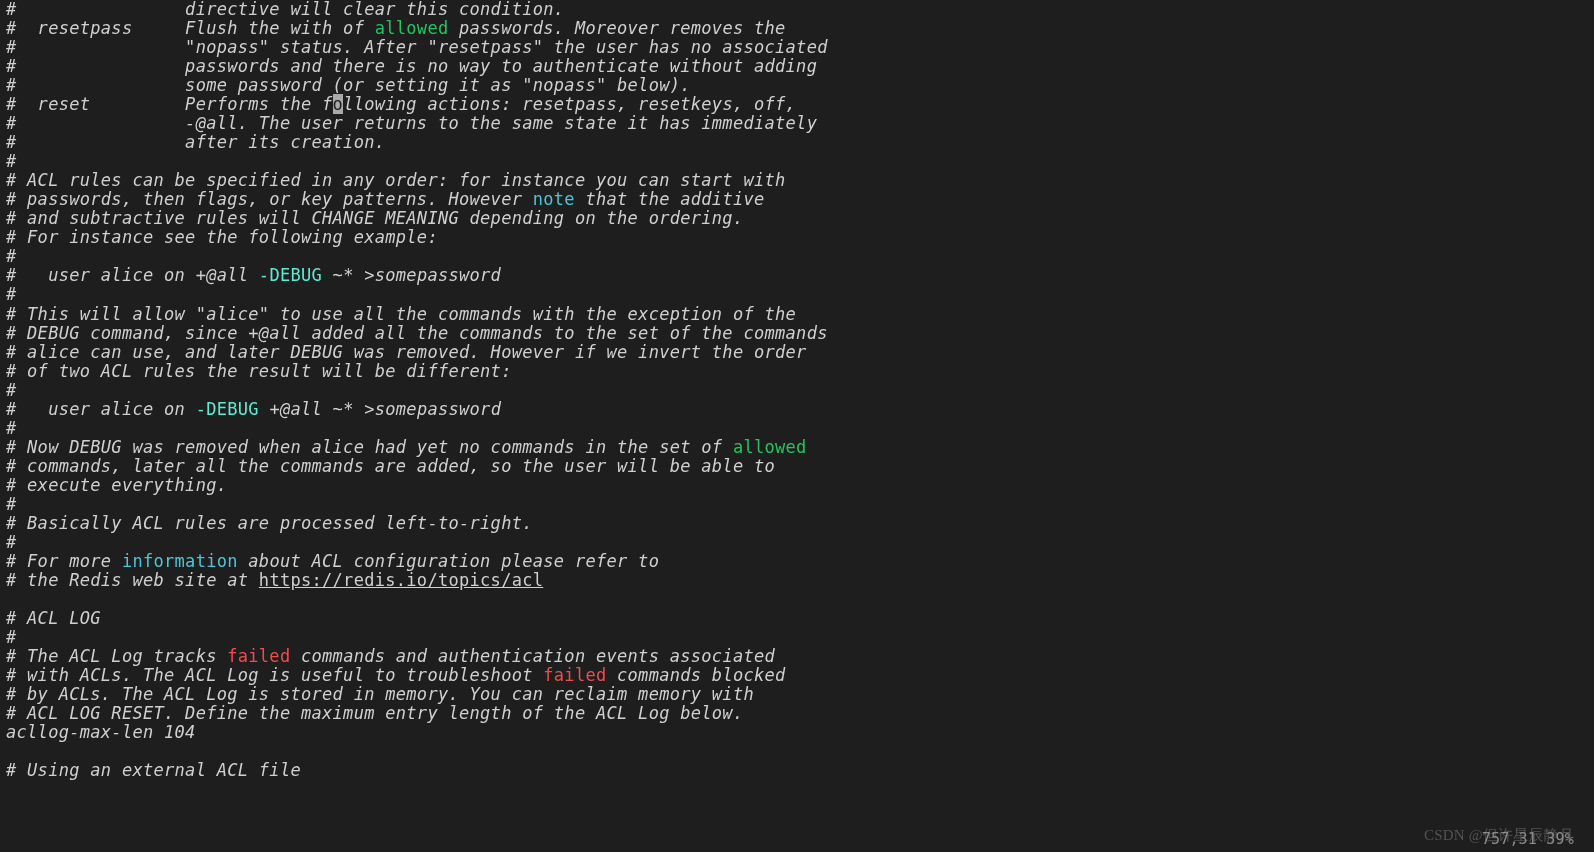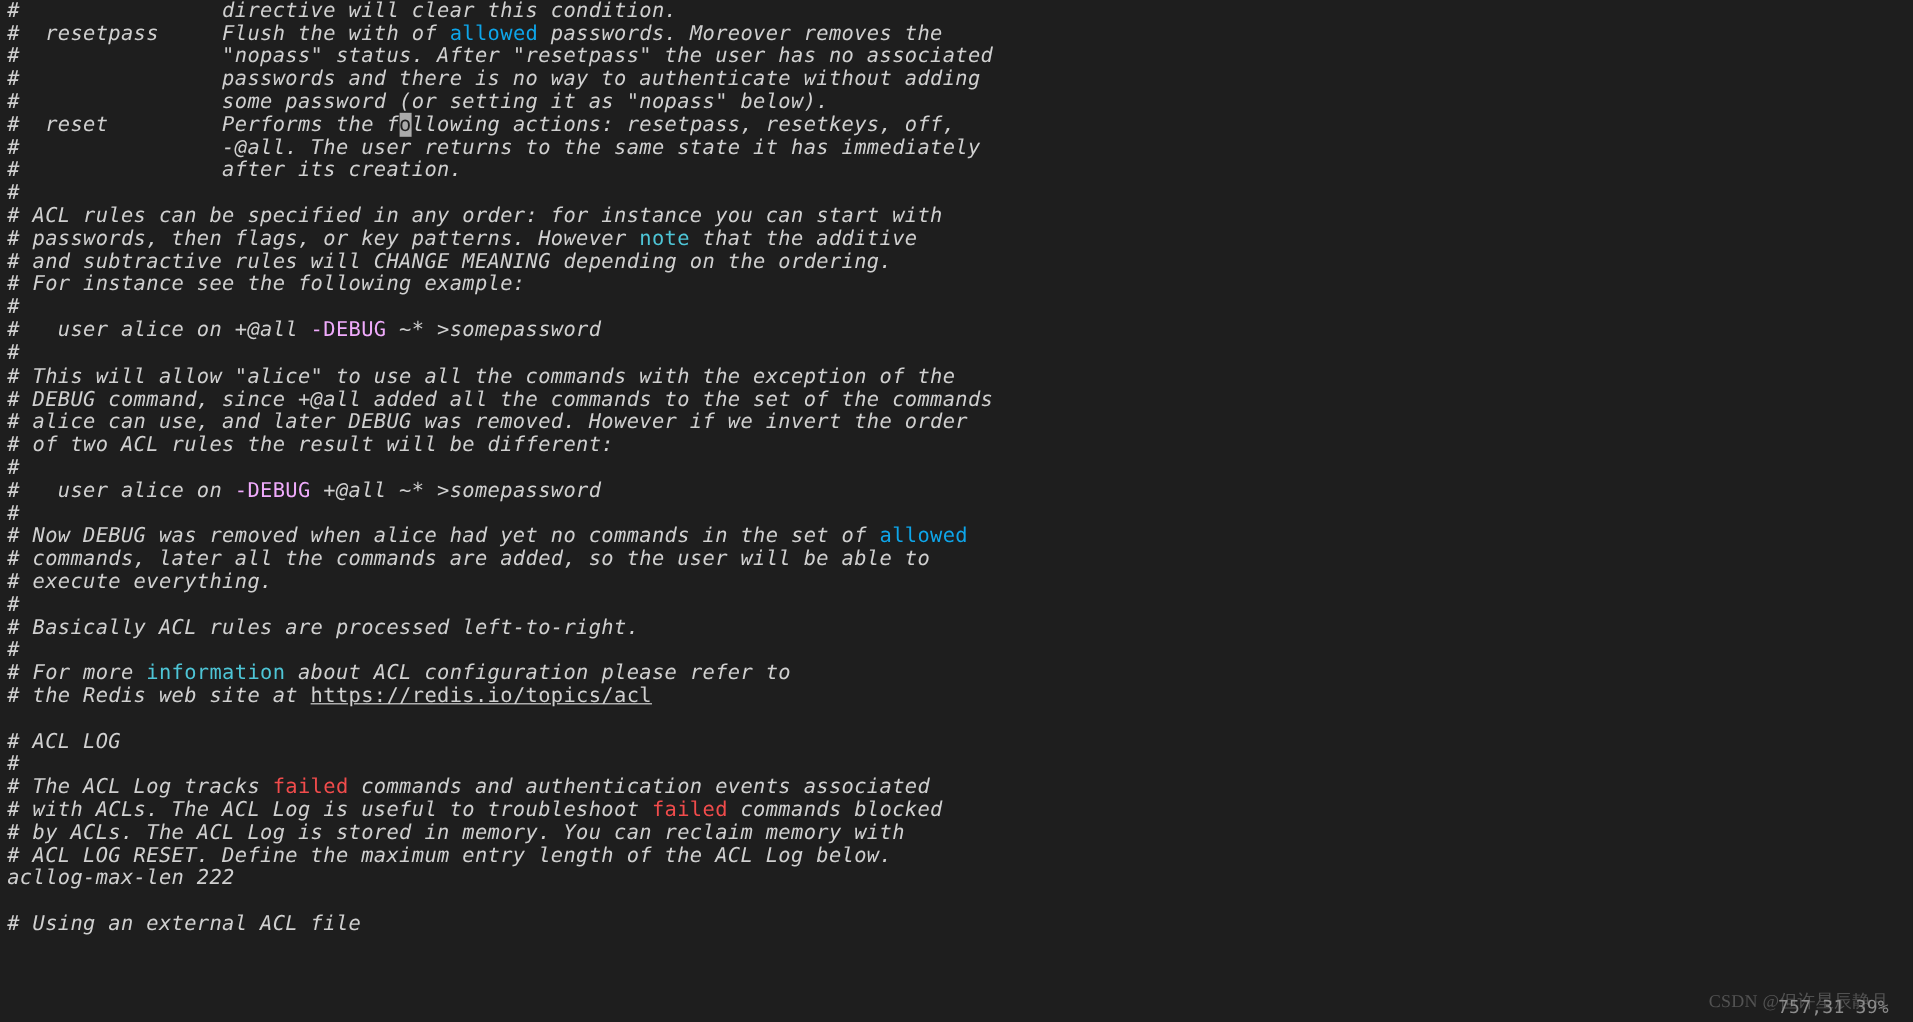--- a/index.html
+++ b/index.html
@@ -15,24 +15,24 @@
     overflow: hidden;
     letter-spacing: 0.3px;
   }
   pre {
     margin: 0;
     padding: 0 6px;
     white-space: pre;
     font-family: inherit;
   }
   .c { color: #d0d0d0; font-style: italic; }           
-  .g { color: #0ea5e9; }           
+  .g { color: #22c55e; }           
   .b { color: #4ec5d6; }           
   .r { color: #f14c4c; }           
-  .teal { color: #f0abfc; }        
+  .teal { color: #5eead4; }        
   .u { color: #d0d0d0; text-decoration: underline; text-align: right; }
   .cur {
     background: #aaaaaa;
     color: #1e1e1e;
   }
   .status {
     position: absolute;
     bottom: 4px;
     right: 20px;
     color: #8c8c8c;
@@ -86,19 +86,19 @@
 <span><span class="c">#</span></span>
 <span><span class="c"># For more </span><span class="b">information</span><span class="c"> about ACL configuration please refer to</span></span>
 <span><span class="c"># the Redis web site at </span><span class="u">https://redis.io/topics/acl</span></span>
 <span><span class="c"></span></span>
 <span><span class="c"># ACL LOG</span></span>
 <span><span class="c">#</span></span>
 <span><span class="c"># The ACL Log tracks </span><span class="r">failed</span><span class="c"> commands and authentication events associated</span></span>
 <span><span class="c"># with ACLs. The ACL Log is useful to troubleshoot </span><span class="r">failed</span><span class="c"> commands blocked</span></span>
 <span><span class="c"># by ACLs. The ACL Log is stored in memory. You can reclaim memory with</span></span>
 <span><span class="c"># ACL LOG RESET. Define the maximum entry length of the ACL Log below.</span></span>
-<span><span class="c">acllog-max-len 222</span></span>
+<span><span class="c">acllog-max-len 104</span></span>
 <span><span class="c"></span></span>
 <span><span class="c"># Using an external ACL file</span></span>
 </pre>
 
 <div class="watermark">CSDN @但许星辰静月</div>
 <div class="status">757,31        39%</div>
 
 </body></html>

